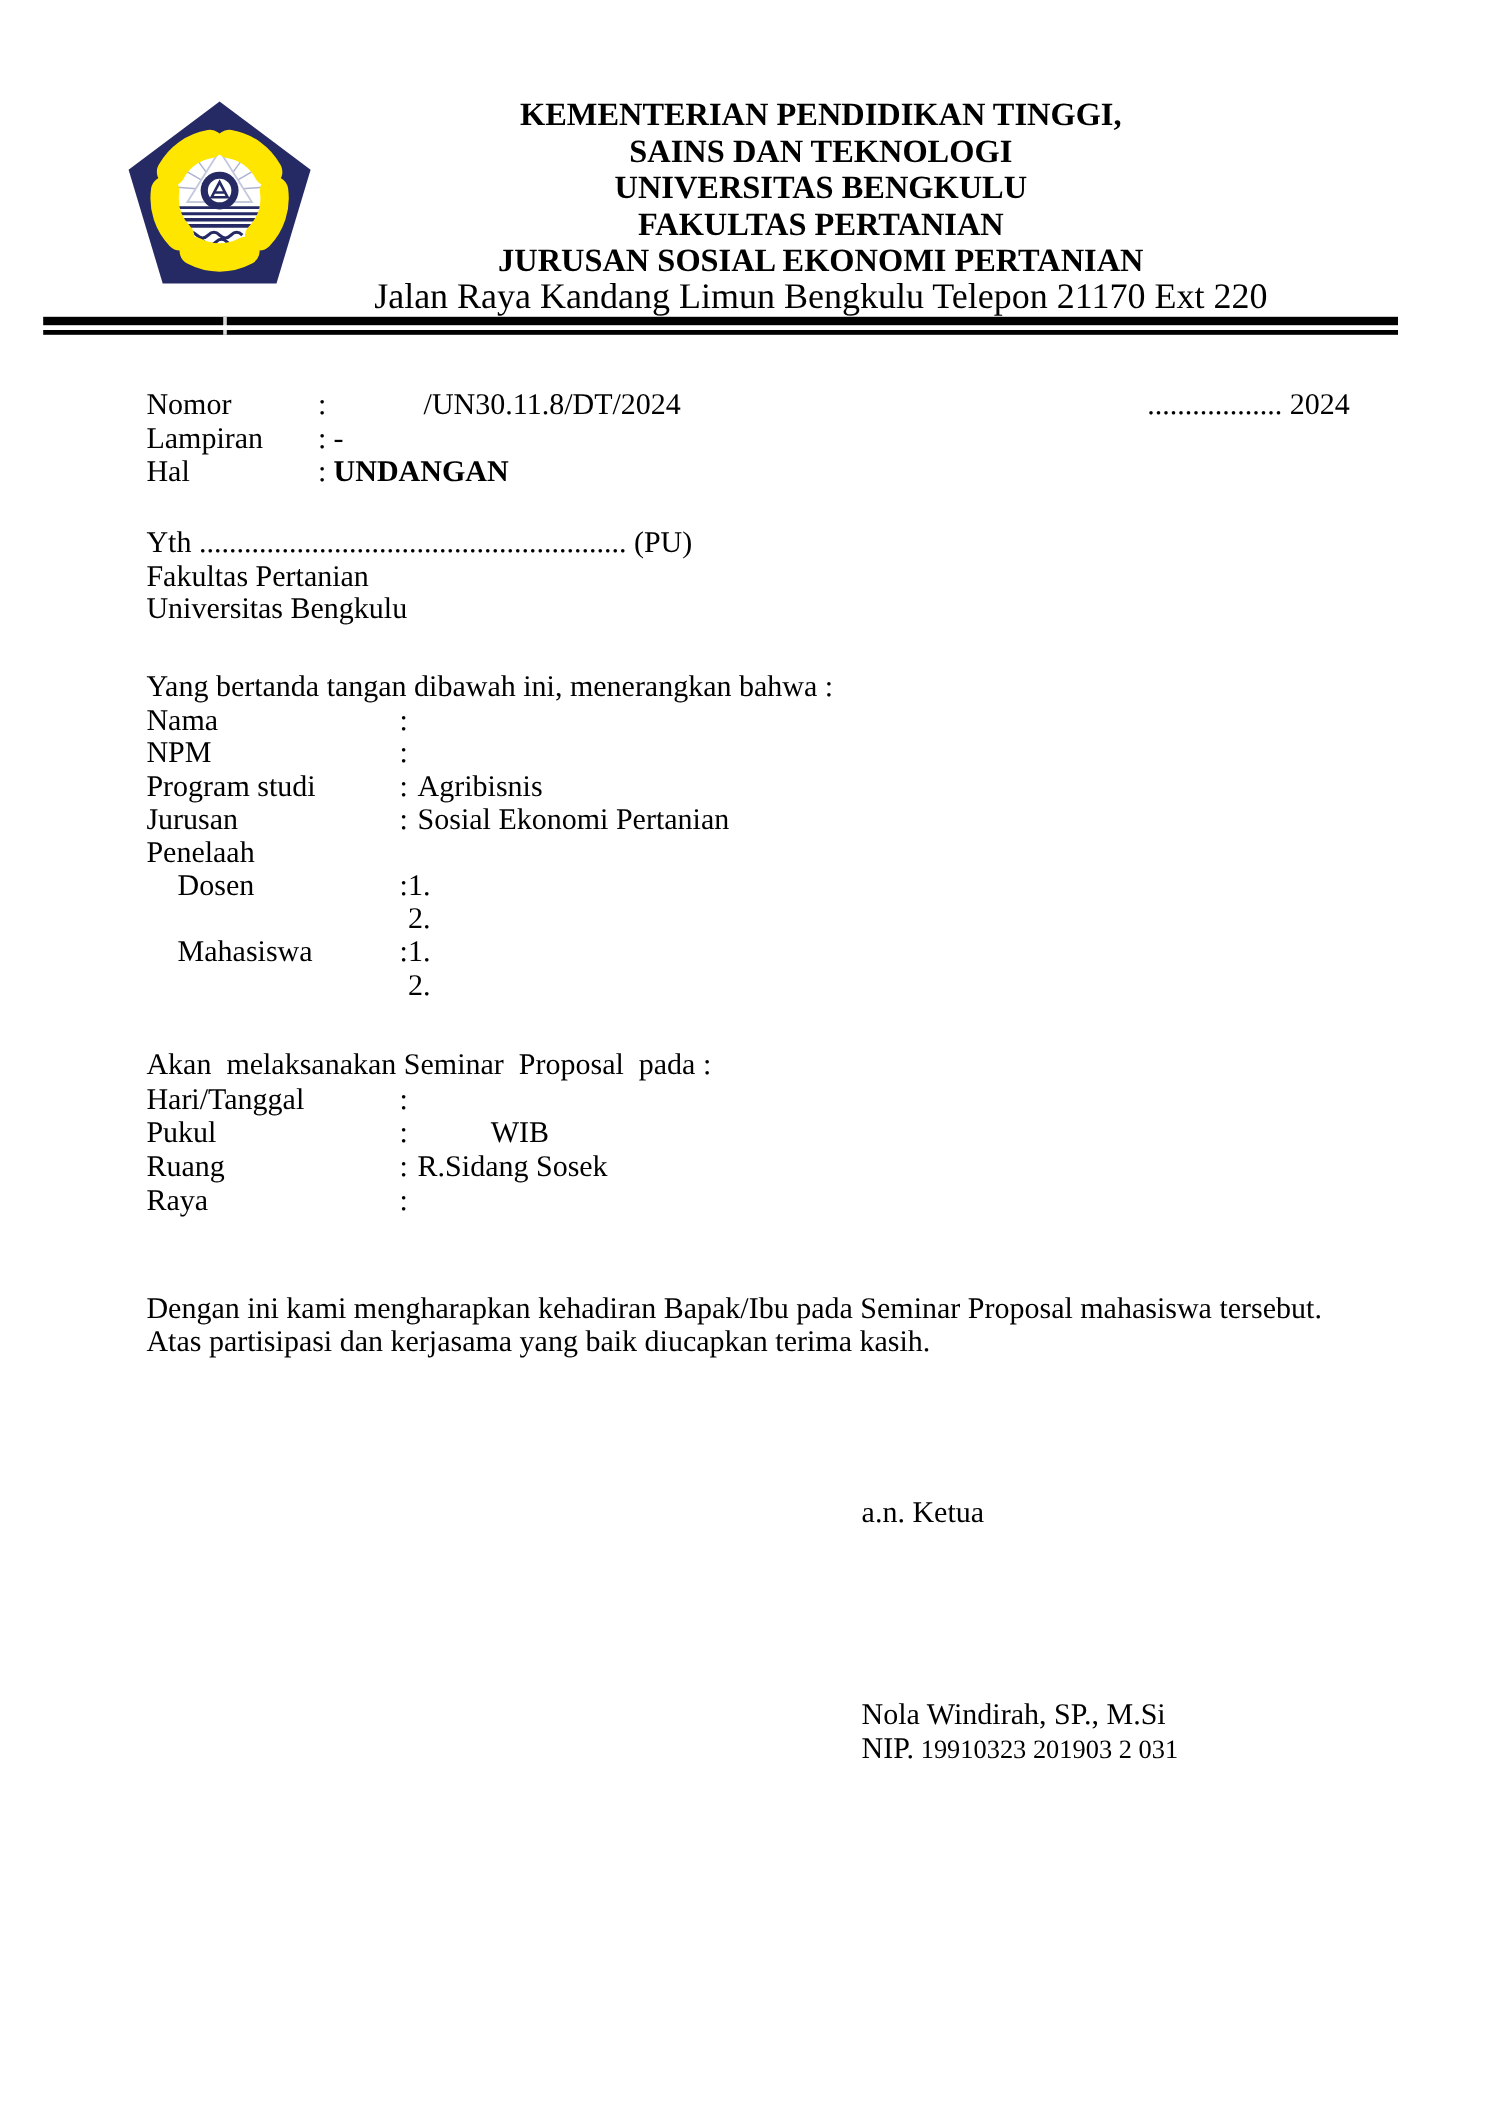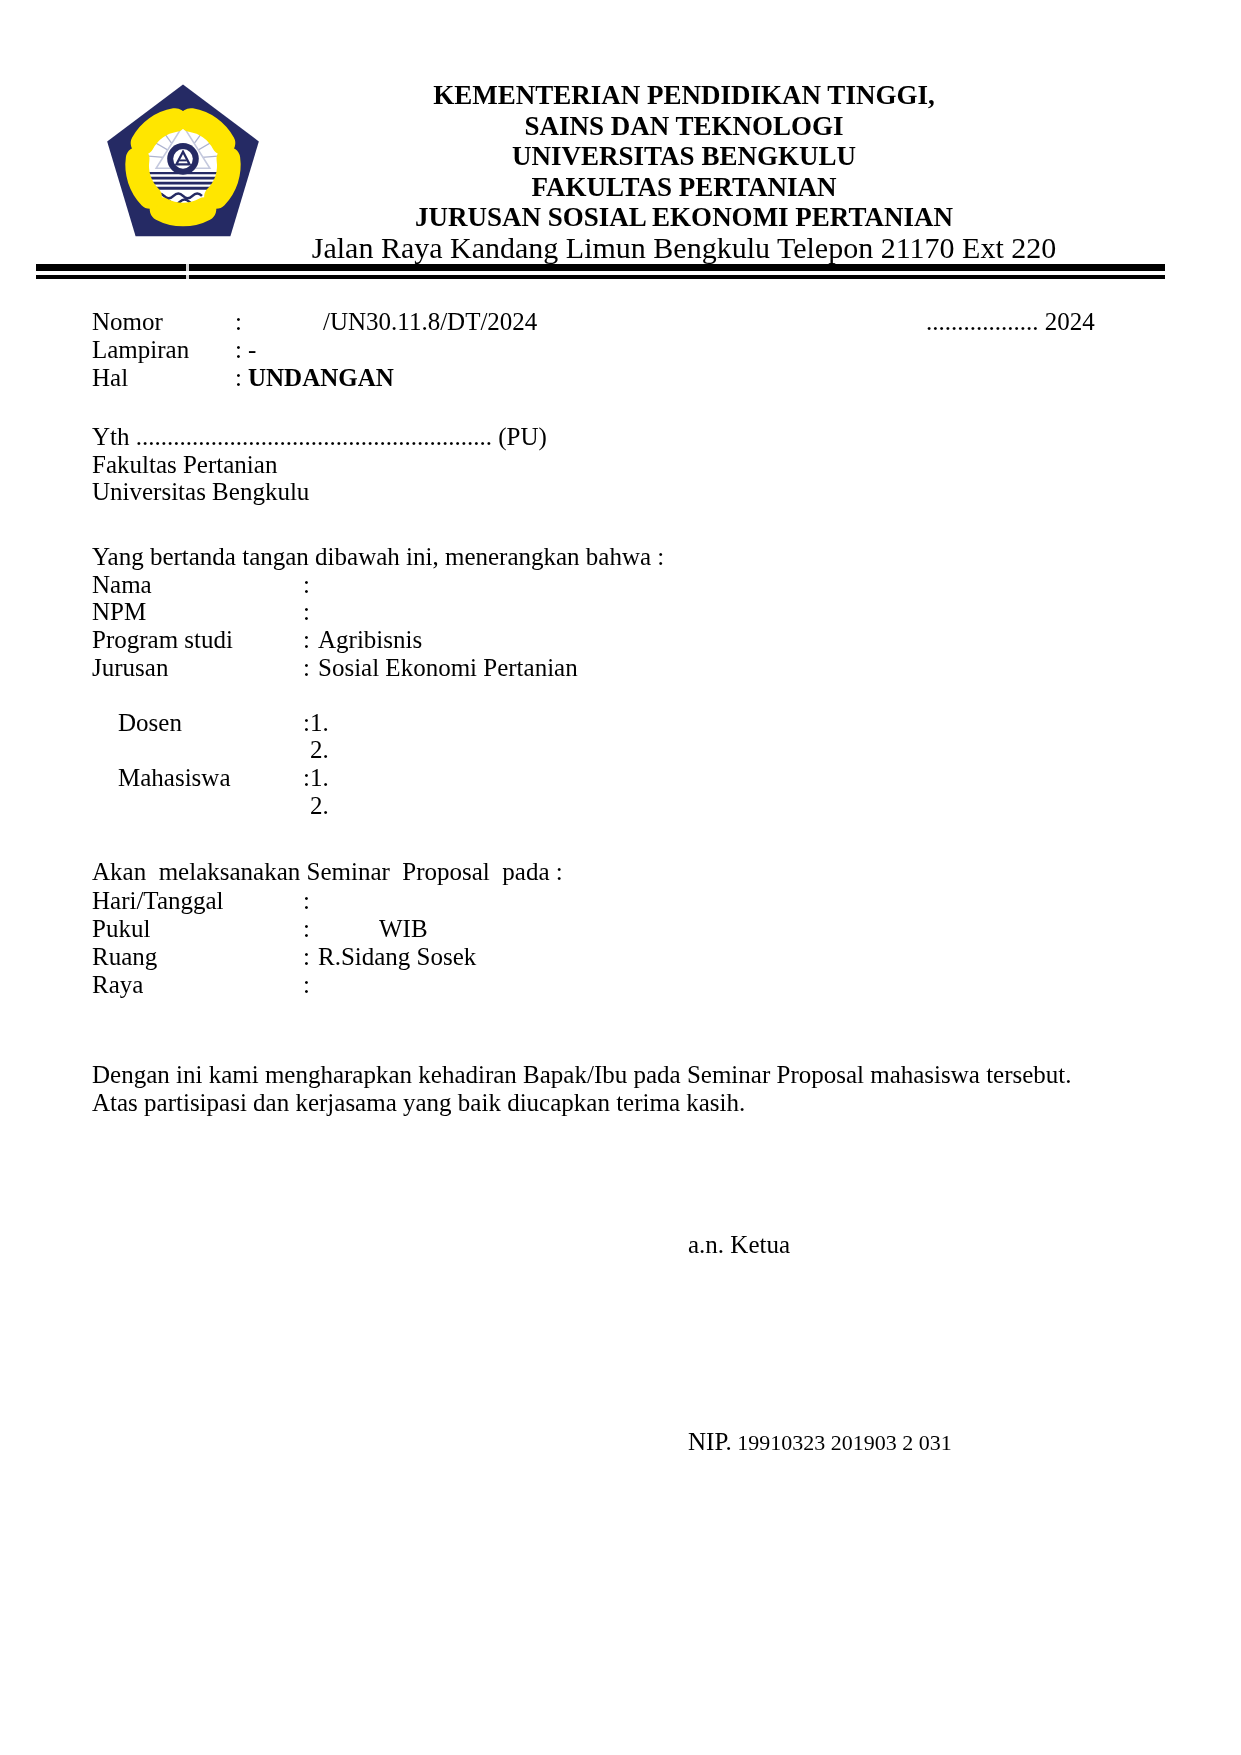--- a/index.html
+++ b/index.html
@@ -14,21 +14,21 @@
   .lh{ position:absolute; left:127px; right:0; top:80px; text-align:center; }
   .lh-line{ font-weight:bold; font-size:27px; line-height:30.5px; white-space:pre; }
   .lh-addr{ font-size:30px; line-height:29px; white-space:pre; }
   .rule{ position:absolute; left:36px; top:264px; width:1129px; height:15px; }
   .rule-thick{ height:7px; background:#000; }
   .rule-thin{ margin-top:4px; height:3.5px; background:#000; }
   .rule-seam{ position:absolute; left:150px; top:0; width:3px; height:15px; background:#fff; opacity:.85; }
   
   .row{ position:absolute; left:0; width:100%; height:28px;
         font-size:25px; line-height:28px; white-space:pre; }
-  .at{ position:absolute; top:0; white-space:pre; }
+  .at{ position:absolute; top:16px; white-space:pre;margin-left:30px; }
   .lbl  { left:92px;  }
   .lbl-ind{ left:118px; }
   .mc   { left:235px; }   
   .mv   { left:248px; }   
   .mv-nomor{ left:323px; }
   .mv-date { left:926px; }
   .bc   { left:303px; }   
   .bv   { left:318px; }   
   .bnum { left:310px; }   
   .bwib { left:379px; }   
@@ -139,20 +139,23 @@
   <div class="row" style="top:626px">
     <span class="at lbl">Program studi</span>
     <span class="at bc">:</span>
     <span class="at bv">Agribisnis</span>
   </div>
   <div class="row" style="top:654px">
     <span class="at lbl">Jurusan</span>
     <span class="at bc">:</span>
     <span class="at bv">Sosial Ekonomi Pertanian</span>
   </div>
+  <div class="row" style="top:681px">
+    <span class="at lbl">Penelaah</span>
+  </div>
   <div class="row" style="top:709px">
     <span class="at lbl-ind">Dosen</span>
     <span class="at bc">:1.</span>
   </div>
   <div class="row" style="top:736px">
     <span class="at bnum">2.</span>
   </div>
   <div class="row" style="top:764px">
     <span class="at lbl-ind">Mahasiswa</span>
     <span class="at bc">:1.</span>
@@ -188,17 +191,20 @@
   <div class="row" style="top:1061px">
     <span class="at lbl">Dengan ini kami mengharapkan kehadiran Bapak/Ibu pada Seminar Proposal mahasiswa tersebut.</span>
   </div>
   <div class="row" style="top:1089px">
     <span class="at lbl">Atas partisipasi dan kerjasama yang baik diucapkan terima kasih.</span>
   </div>
 
   <div class="row" style="top:1231px">
     <span class="at sig">a.n. Ketua</span>
   </div>
+  <div class="row" style="top:1400px">
+    <span class="at sig">Nola Windirah, SP., M.Si</span>
+  </div>
   <div class="row" style="top:1428px">
     <span class="at sig"><span>NIP.</span><span class="nip-num"> 19910323 201903 2 031</span></span>
   </div>
 
 </div>
 
 </body></html>

